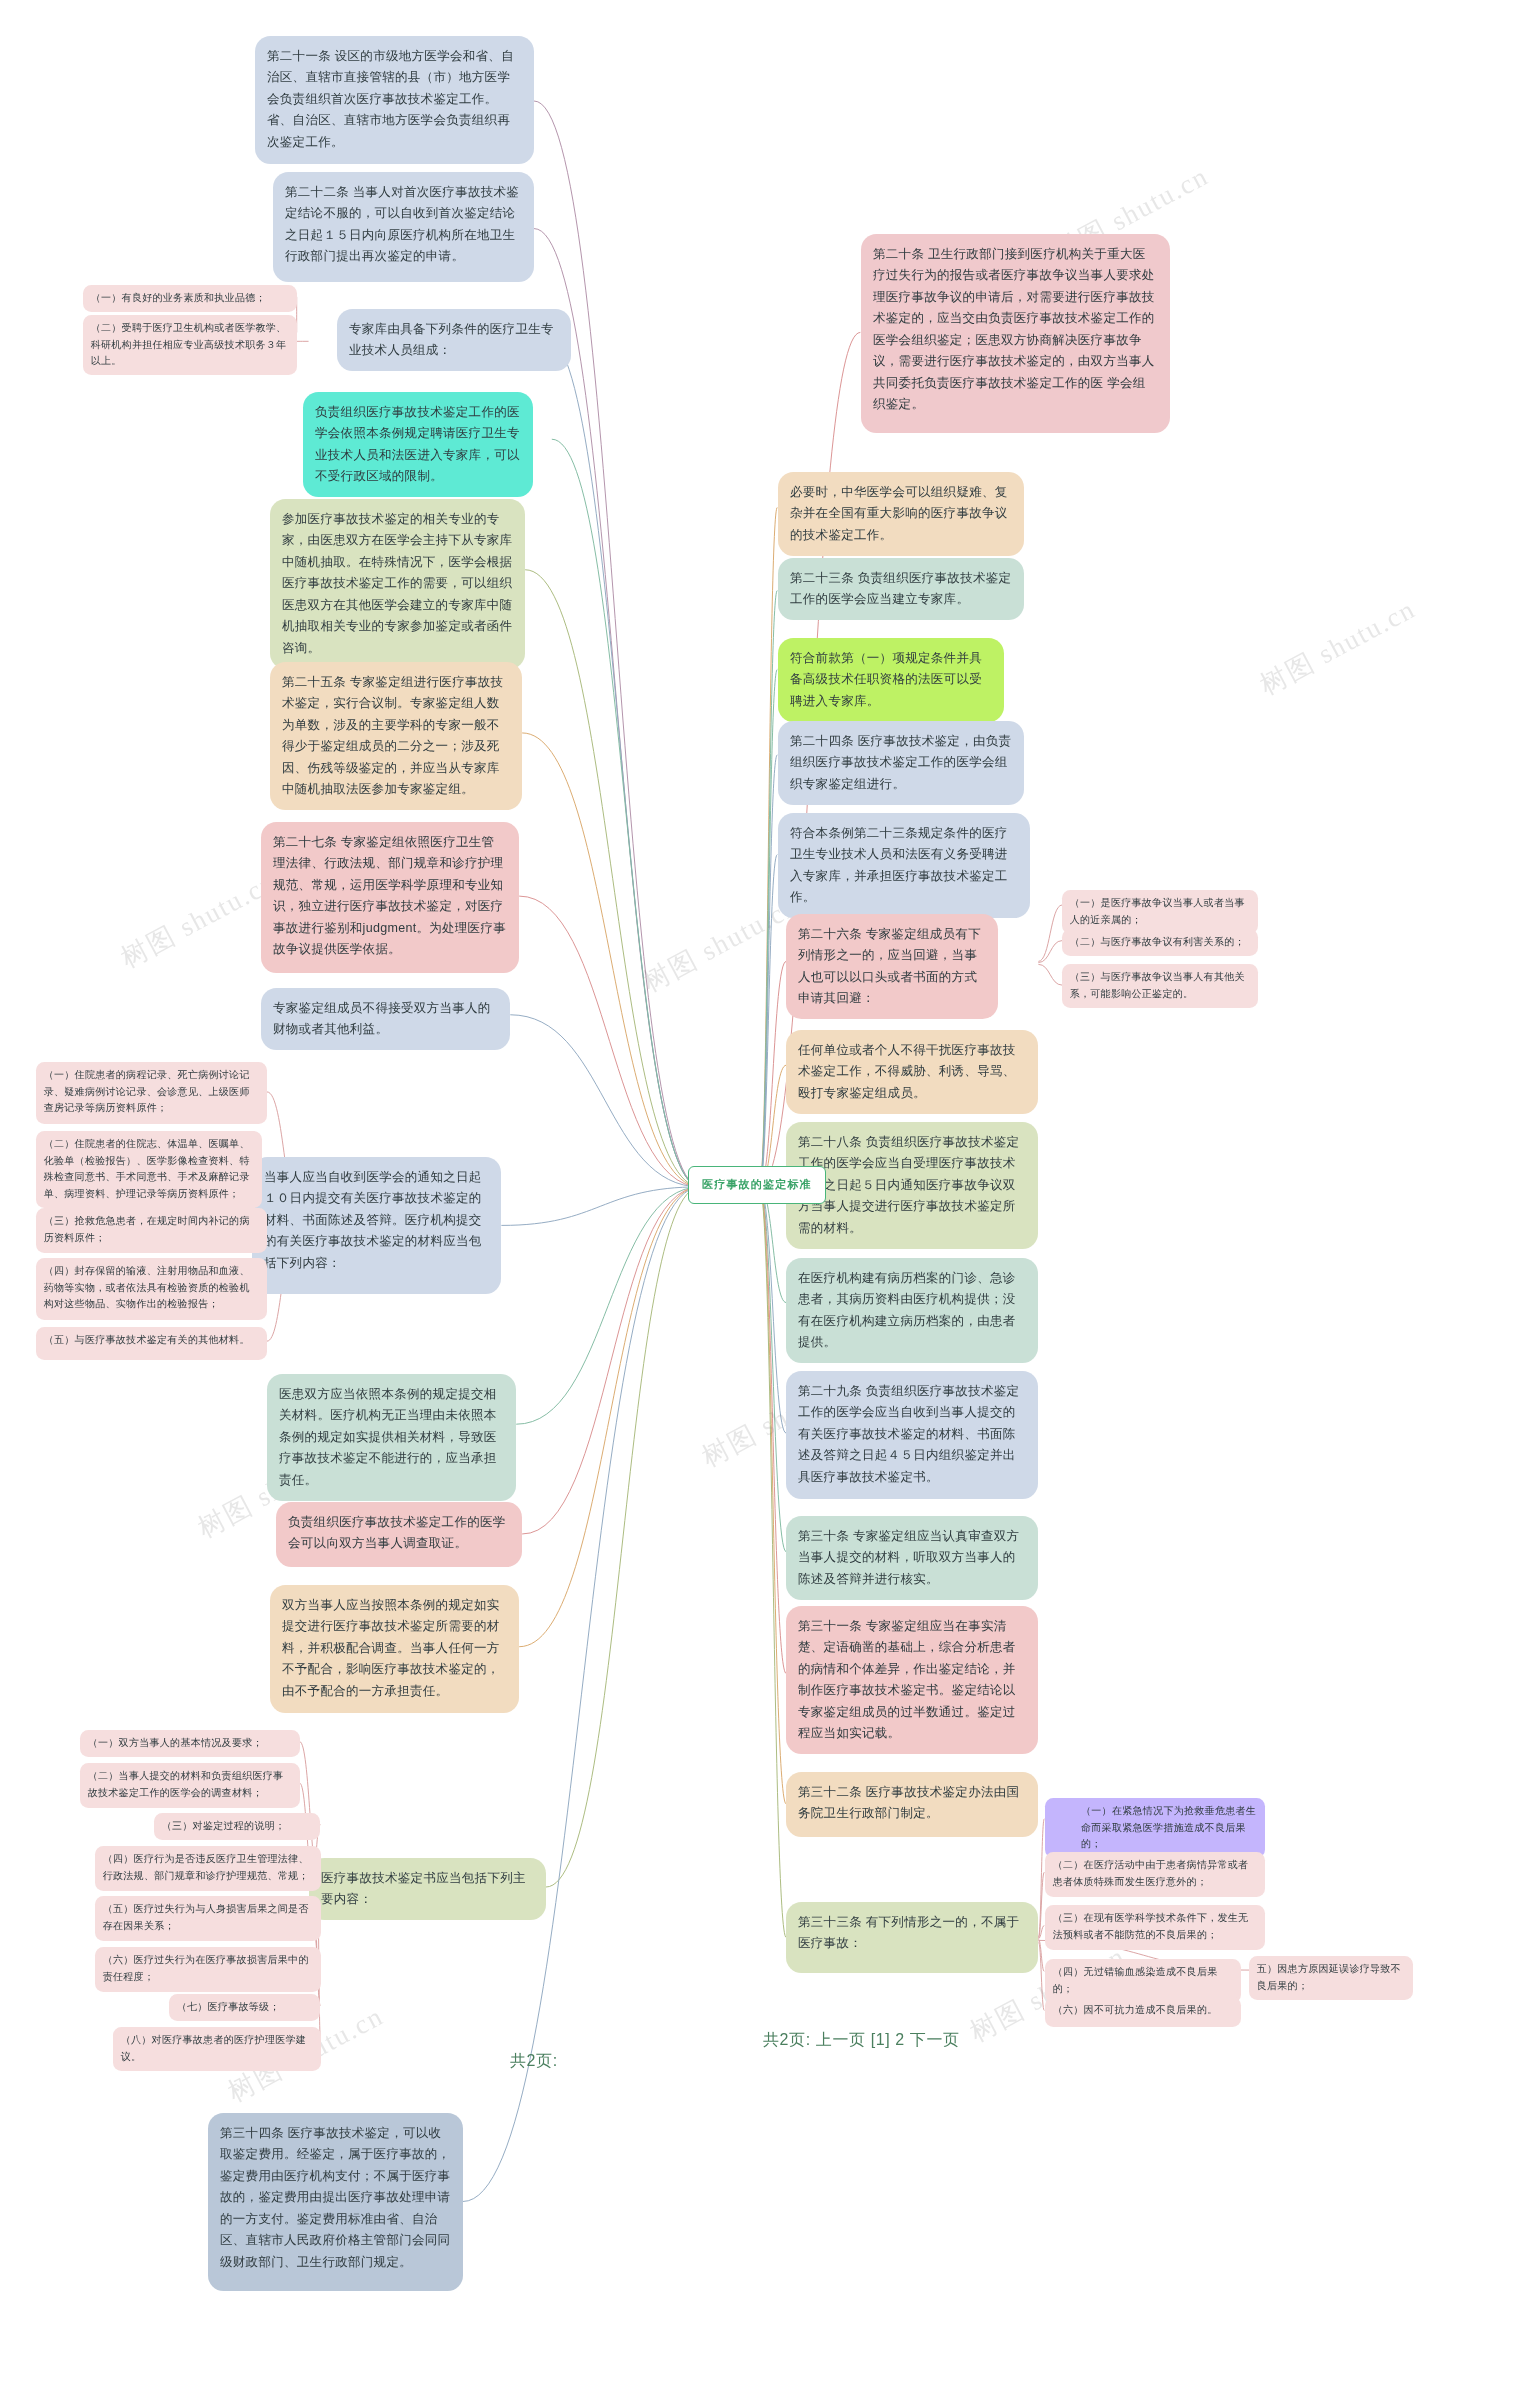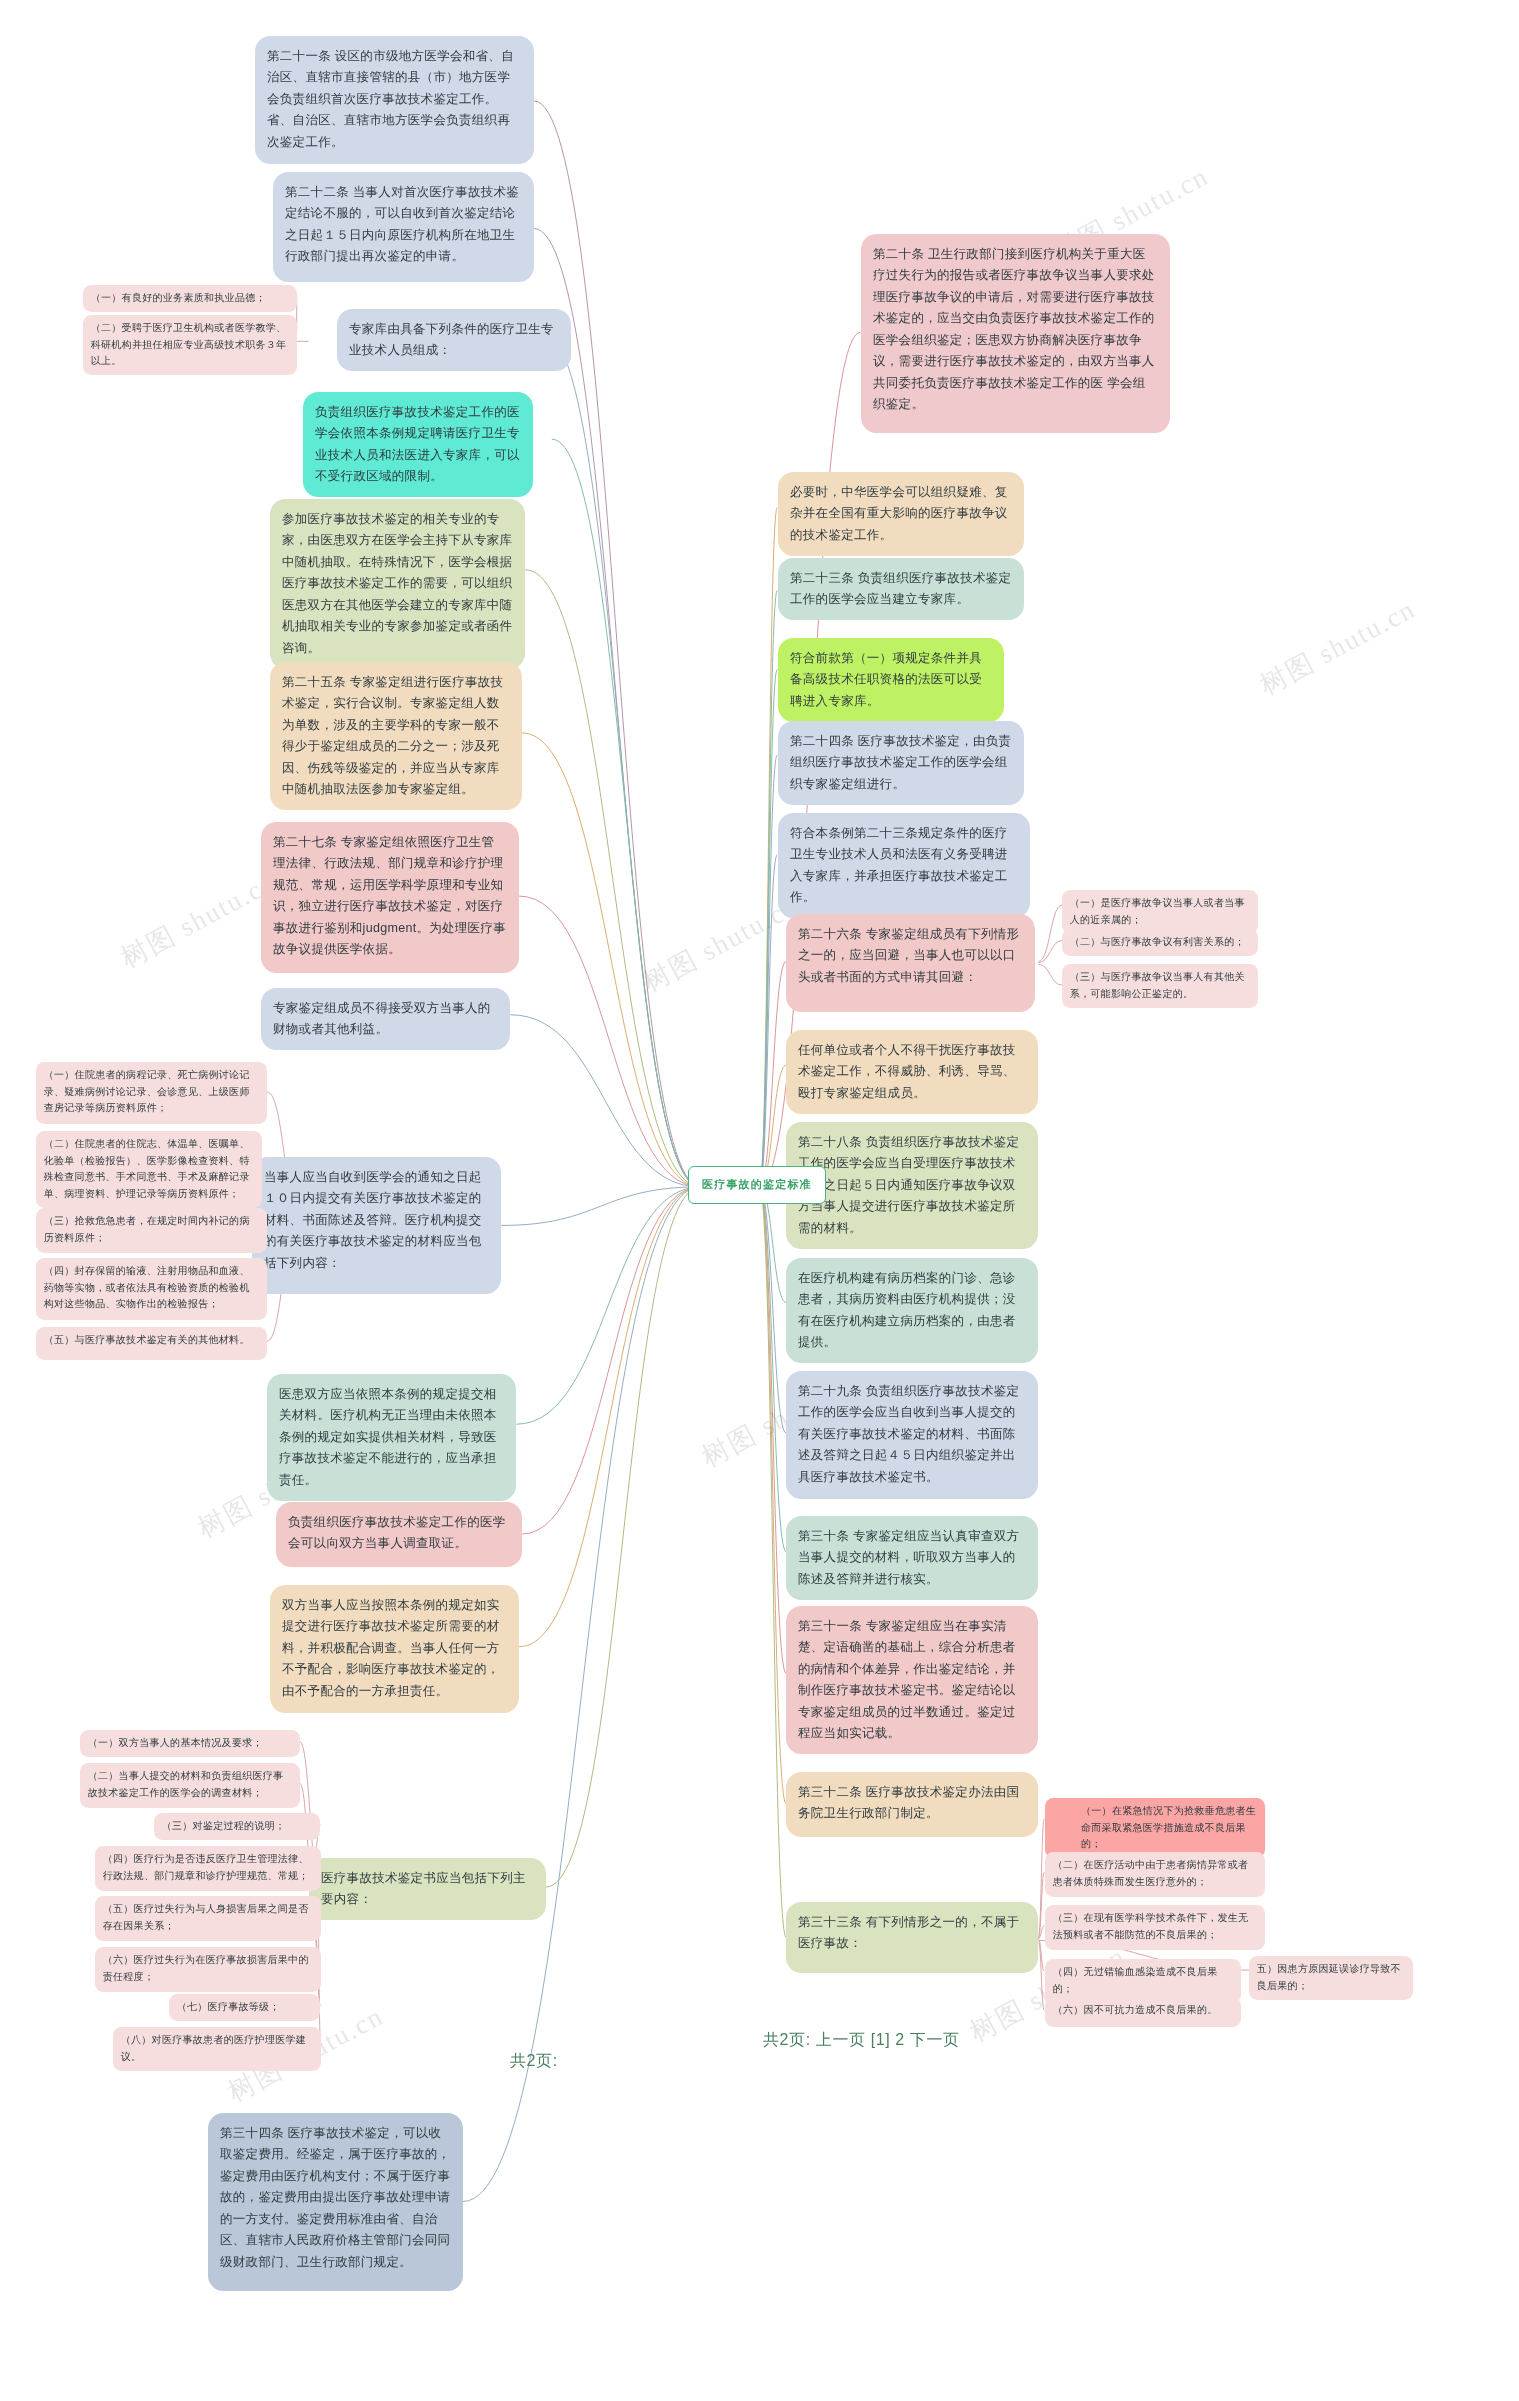--- a/index.html
+++ b/index.html
@@ -119,33 +119,33 @@
       <div class="node small" style="left: 95px; top: 1947px; width: 226px; min-height: 45px; background: rgb(246, 222, 222);">（六）医疗过失行为在医疗事故损害后果中的责任程度；</div>
       <div class="node small" style="left: 169px; top: 1994px; width: 151px; min-height: 27px; background: rgb(246, 222, 222);">（七）医疗事故等级；</div>
       <div class="node small" style="left: 113px; top: 2027px; width: 208px; min-height: 27px; background: rgb(246, 222, 222);">（八）对医疗事故患者的医疗护理医学建议。</div>
       <div class="node" style="left: 208px; top: 2113px; width: 255px; min-height: 178px; background: rgb(185, 199, 216);">第三十四条 医疗事故技术鉴定，可以收取鉴定费用。经鉴定，属于医疗事故的，鉴定费用由医疗机构支付；不属于医疗事故的，鉴定费用由提出医疗事故处理申请的一方支付。鉴定费用标准由省、自治区、直辖市人民政府价格主管部门会同同级财政部门、卫生行政部门规定。</div>
       <div class="node" style="left: 861px; top: 234px; width: 309px; min-height: 199px; background: rgb(240, 201, 204);">第二十条 卫生行政部门接到医疗机构关于重大医疗过失行为的报告或者医疗事故争议当事人要求处理医疗事故争议的申请后，对需要进行医疗事故技术鉴定的，应当交由负责医疗事故技术鉴定工作的医学会组织鉴定；医患双方协商解决医疗事故争议，需要进行医疗事故技术鉴定的，由双方当事人共同委托负责医疗事故技术鉴定工作的医 学会组织鉴定。</div>
       <div class="node" style="left: 778px; top: 472px; width: 246px; min-height: 71px; background: rgb(242, 220, 192);">必要时，中华医学会可以组织疑难、复杂并在全国有重大影响的医疗事故争议的技术鉴定工作。</div>
       <div class="node" style="left: 778px; top: 558px; width: 246px; min-height: 62px; background: rgb(201, 224, 214);">第二十三条 负责组织医疗事故技术鉴定工作的医学会应当建立专家库。</div>
       <div class="node" style="left: 778px; top: 638px; width: 226px; min-height: 62px; background: #bef264;">符合前款第（一）项规定条件并具备高级技术任职资格的法医可以受聘进入专家库。</div>
       <div class="node" style="left: 778px; top: 721px; width: 246px; min-height: 68px; background: rgb(207, 217, 232);">第二十四条 医疗事故技术鉴定，由负责组织医疗事故技术鉴定工作的医学会组织专家鉴定组进行。</div>
       <div class="node" style="left: 778px; top: 813px; width: 252px; min-height: 83px; background: rgb(207, 217, 232);">符合本条例第二十三条规定条件的医疗卫生专业技术人员和法医有义务受聘进入专家库，并承担医疗事故技术鉴定工作。</div>
-      <div class="node" style="left: 786px; top: 914px; width: 249px; min-height: 98px; background: rgb(242, 201, 201);">第二十六条 专家鉴定组成员有下列情形之一的，应当回避，当事人也可以以口头或者书面的方式申请其回避：</div>
+      <div class="node" style="left: 786px; top: 914px; width: 212px; min-height: 98px; background: rgb(242, 201, 201);">第二十六条 专家鉴定组成员有下列情形之一的，应当回避，当事人也可以以口头或者书面的方式申请其回避：</div>
       <div class="node small" style="left: 1062px; top: 890px; width: 196px; min-height: 30px; background: rgb(246, 222, 222);">（一）是医疗事故争议当事人或者当事人的近亲属的；</div>
       <div class="node small" style="left: 1062px; top: 929px; width: 196px; min-height: 27px; background: rgb(246, 222, 222);">（二）与医疗事故争议有利害关系的；</div>
       <div class="node small" style="left: 1062px; top: 964px; width: 196px; min-height: 42px; background: rgb(246, 222, 222);">（三）与医疗事故争议当事人有其他关系，可能影响公正鉴定的。</div>
       <div class="node" style="left: 786px; top: 1030px; width: 252px; min-height: 71px; background: rgb(242, 220, 192);">任何单位或者个人不得干扰医疗事故技术鉴定工作，不得威胁、利诱、导骂、殴打专家鉴定组成员。</div>
       <div class="node" style="left: 786px; top: 1122px; width: 252px; min-height: 119px; background: rgb(217, 227, 192);">第二十八条 负责组织医疗事故技术鉴定工作的医学会应当自受理医疗事故技术鉴定之日起５日内通知医疗事故争议双方当事人提交进行医疗事故技术鉴定所需的材料。</div>
       <div class="node" style="left: 786px; top: 1258px; width: 252px; min-height: 92px; background: rgb(201, 224, 214);">在医疗机构建有病历档案的门诊、急诊患者，其病历资料由医疗机构提供；没有在医疗机构建立病历档案的，由患者提供。</div>
       <div class="node" style="left: 786px; top: 1371px; width: 252px; min-height: 128px; background: rgb(207, 217, 232);">第二十九条 负责组织医疗事故技术鉴定工作的医学会应当自收到当事人提交的有关医疗事故技术鉴定的材料、书面陈述及答辩之日起４５日内组织鉴定并出具医疗事故技术鉴定书。</div>
       <div class="node" style="left: 786px; top: 1516px; width: 252px; min-height: 71px; background: rgb(201, 224, 214);">第三十条 专家鉴定组应当认真审查双方当事人提交的材料，听取双方当事人的陈述及答辩并进行核实。</div>
       <div class="node" style="left: 786px; top: 1606px; width: 252px; min-height: 139px; background: rgb(242, 201, 201);">第三十一条 专家鉴定组应当在事实清楚、定语确凿的基础上，综合分析患者的病情和个体差异，作出鉴定结论，并制作医疗事故技术鉴定书。鉴定结论以专家鉴定组成员的过半数通过。鉴定过程应当如实记载。</div>
       <div class="node" style="left: 786px; top: 1772px; width: 252px; min-height: 65px; background: rgb(242, 220, 192);">第三十二条 医疗事故技术鉴定办法由国务院卫生行政部门制定。</div>
       <div class="node" style="left: 786px; top: 1902px; width: 252px; min-height: 71px; background: rgb(217, 227, 192);">第三十三条 有下列情形之一的，不属于医疗事故：</div>
-      <div class="node small" style="left: 1045px; top: 1798px; width: 220px; min-height: 45px; background: #fca5a5; padding-left: 36px;">（一）在紧急情况下为抢救垂危患者生命而采取紧急医学措施造成不良后果的；</div>
+      <div class="node small" style="left: 1045px; top: 1798px; width: 220px; min-height: 45px; background: #c4b5fd; padding-left: 36px;">（一）在紧急情况下为抢救垂危患者生命而采取紧急医学措施造成不良后果的；</div>
       <div class="node small" style="left: 1045px; top: 1852px; width: 220px; min-height: 45px; background: rgb(246, 222, 222);">（二）在医疗活动中由于患者病情异常或者患者体质特殊而发生医疗意外的；</div>
       <div class="node small" style="left: 1045px; top: 1905px; width: 220px; min-height: 45px; background: rgb(246, 222, 222);">（三）在现有医学科学技术条件下，发生无法预料或者不能防范的不良后果的；</div>
       <div class="node small" style="left: 1045px; top: 1959px; width: 196px; min-height: 30px; background: rgb(246, 222, 222);">（四）无过错输血感染造成不良后果的；</div>
       <div class="node small" style="left: 1249px; top: 1956px; width: 164px; min-height: 33px; background: rgb(246, 222, 222);">五）因患方原因延误诊疗导致不良后果的；</div>
       <div class="node small" style="left: 1045px; top: 1997px; width: 196px; min-height: 30px; background: rgb(246, 222, 222);">（六）因不可抗力造成不良后果的。</div>
     </div>
   <div id="pager-layer">
       <div class="pager" style="left: 510px; top: 2051px;">共2页:</div>
       <div class="pager" style="left: 763px; top: 2030px;">共2页: 上一页 [1] 2 下一页</div>
     </div>

